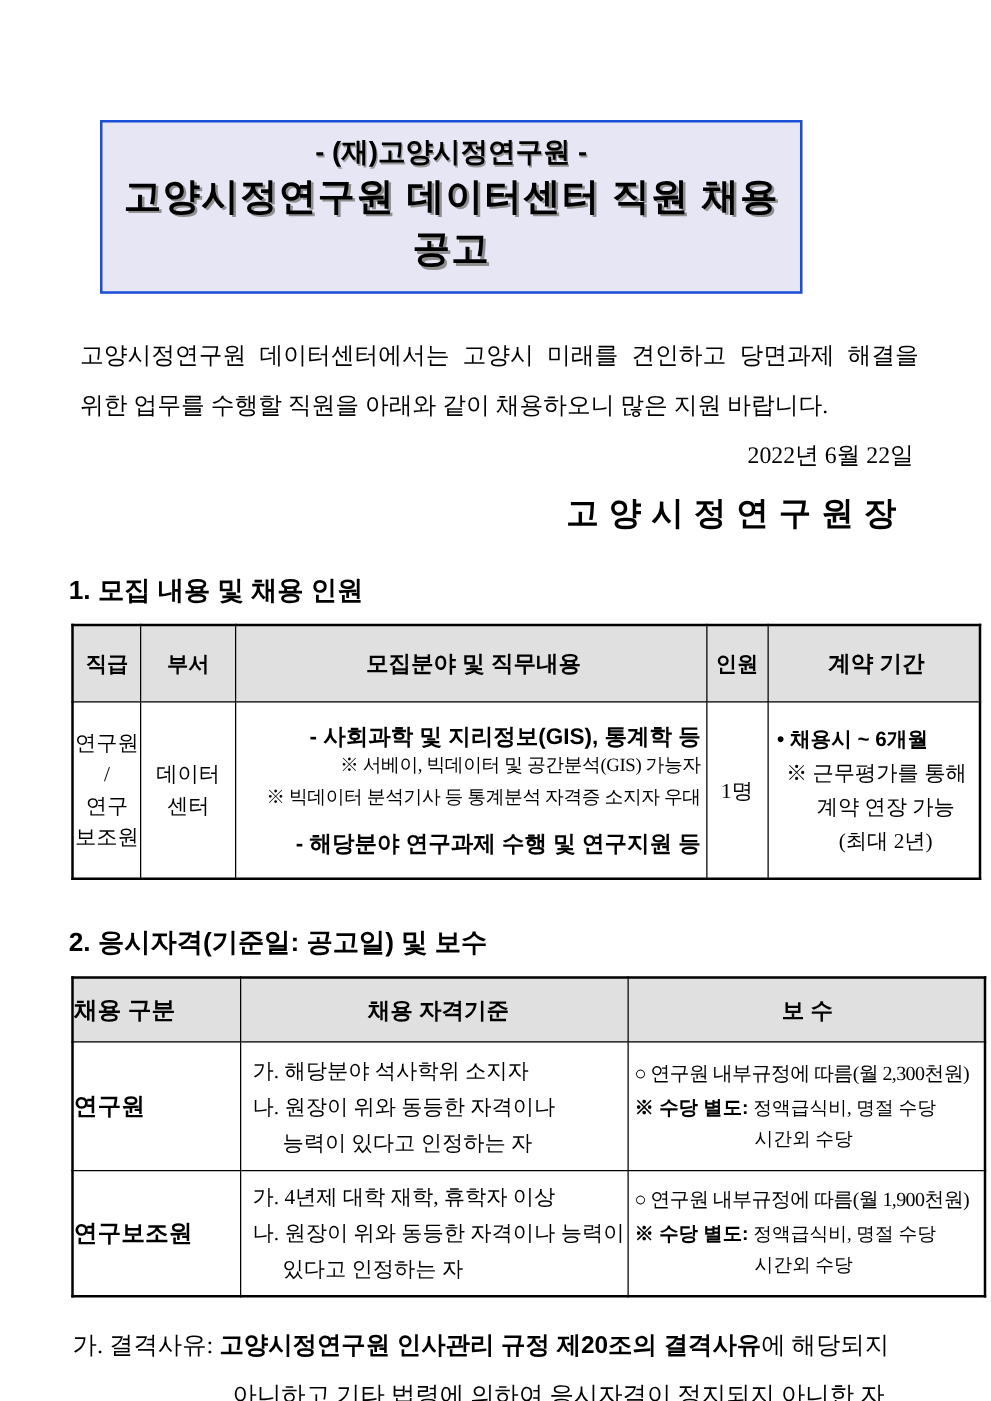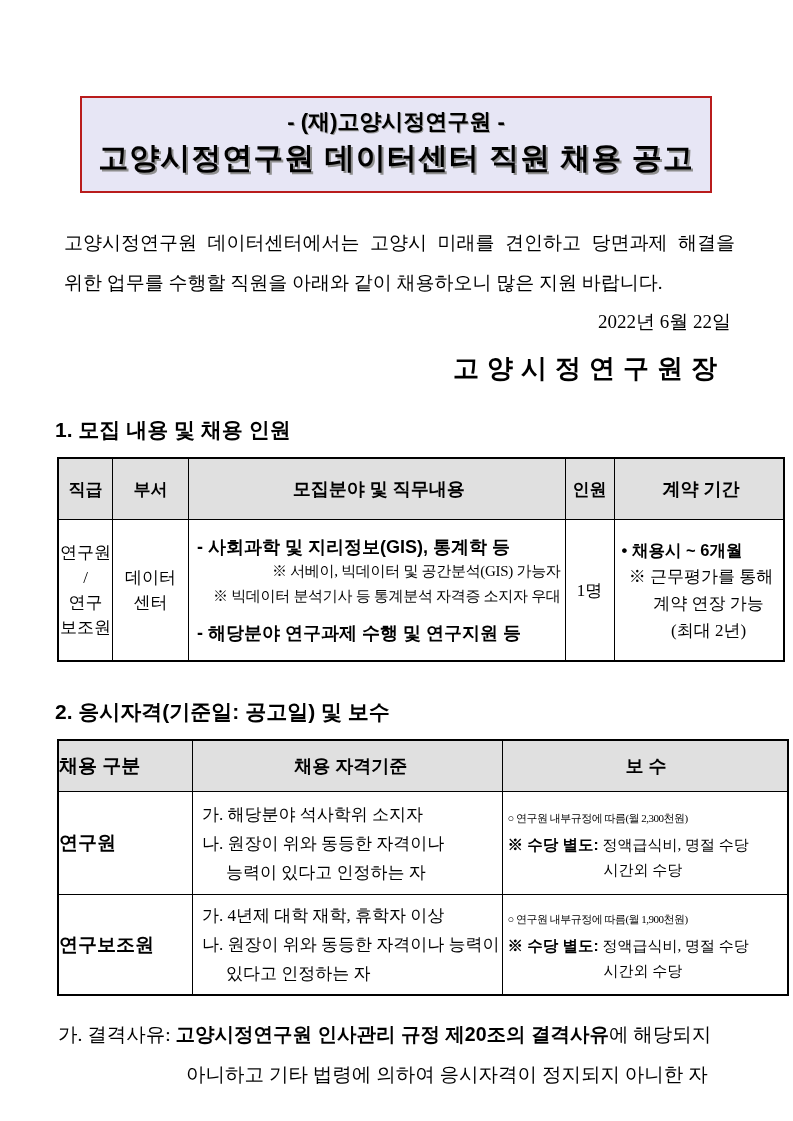--- a/index.html
+++ b/index.html
@@ -7,23 +7,23 @@
     position:relative;
     width:793px;height:1121px;
     background:#ffffff;
     font-family:"Liberation Serif",serif;
     color:#000;
     overflow:hidden;
   }
   
   .banner{
     margin:96px 0 0 80px;
-    width:632px;
+    width:562px;
     box-sizing:border-box;
-    border:2px solid #b91c1c;
+    border:2px solid #1d4ed8;
     background:#e7e6f5;
     text-align:center;
     padding:9px 4px 12px 4px;
   }
   .banner-line1{
     font-family:"Liberation Sans",sans-serif;
     font-weight:bold;font-size:22px;line-height:30px;
     text-shadow:1px 1px 0 #9a9a9a;
   }
   .banner-line2{
@@ -71,20 +71,21 @@
   .t1 .cell-position{width:53px;text-align:center;font-size:17px;line-height:25px;}
   .t1 .cell-dept{width:75px;text-align:center;font-size:17px;line-height:25px;}
   .t1 .cell-duty{width:345px;padding:8px 4px 8px 8px;}
   .t1 .cell-count{width:48px;text-align:center;font-size:17px;}
   .t1 .cell-term{width:159px;padding:6px 2px 6px 7px;}
   .t1 td{height:124px;}
   .duty-main{
     font-family:"Liberation Sans",sans-serif;
     font-weight:bold;font-size:18px;line-height:24px;
     white-space:nowrap;
+    text-align:right;
   }
   .duty-main.last{margin-top:12px;}
   .duty-sub{
     font-size:15px;line-height:25px;
     padding-left:16px;letter-spacing:-0.3px;white-space:nowrap;text-align:right;
   }
   .term-main{
     font-family:"Liberation Sans",sans-serif;
     font-weight:bold;font-size:16.5px;line-height:26px;white-space:nowrap;
   }
@@ -93,21 +94,21 @@
   
   .t2 th{height:38px;}
   .t2 .cell-category{width:133px;text-align:left;
     font-family:"Liberation Sans",sans-serif;font-weight:bold;font-size:19px;}
   .t2 .cell-criteria{width:270px;padding:6px 2px 6px 9px;}
   .t2 .cell-pay{width:277px;padding:6px 2px 6px 5px;}
   .t2 tr.r1 td{height:90px;}
   .t2 tr.r2 td{height:87px;}
   .crit-line{font-size:17px;line-height:29px;white-space:nowrap;}
   .crit-line.indent{padding-left:24px;}
-  .pay-line1{font-size:11px;line-height:28px;letter-spacing:-0.5px;white-space:nowrap;}
+  .pay-line1{font-size:16px;line-height:28px;letter-spacing:-0.5px;white-space:nowrap;}
   .pay-line2{font-size:15px;line-height:26px;white-space:nowrap;}
   .pay-bold{font-family:"Liberation Sans",sans-serif;font-weight:bold;font-size:15.5px;}
   .pay-line3{font-size:15px;line-height:25px;padding-left:96px;white-space:nowrap;}
   
   .note1{margin:17px 0 0 42px;font-size:19.5px;white-space:nowrap;}
   .ga-block{margin:18px 0 0 58px;font-size:19.5px;line-height:40px;}
   .ga-bold{font-family:"Liberation Sans",sans-serif;font-weight:bold;font-size:19.5px;}
   .ga-line2{padding-left:128px;}
 </style>
 </head>

